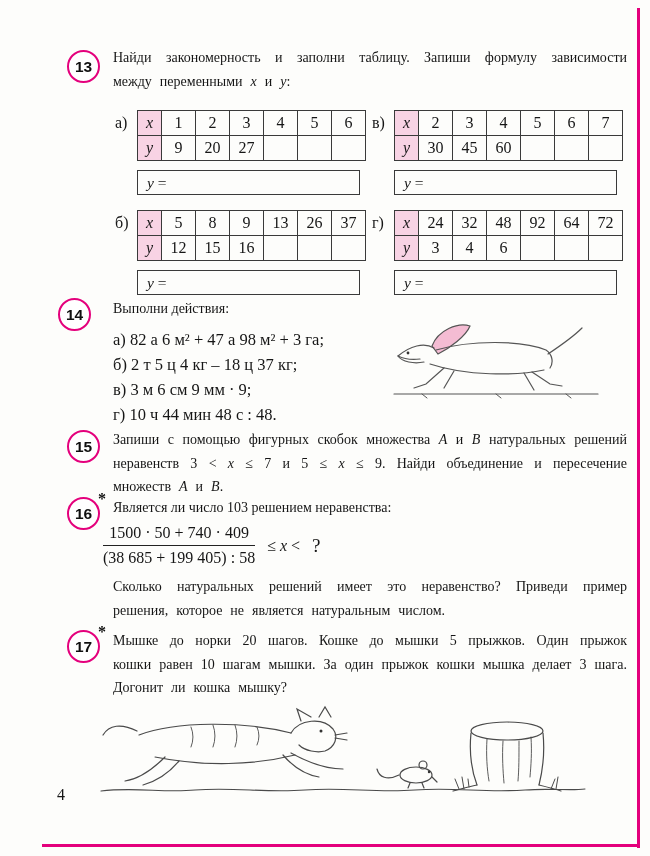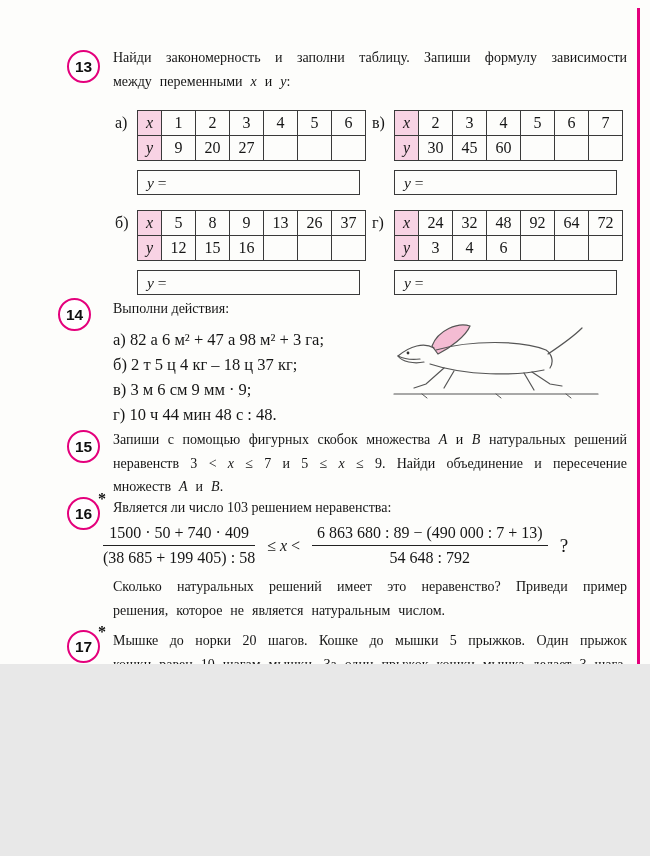--- a/index.html
+++ b/index.html
@@ -1,17 +1,17 @@
 <!DOCTYPE html>
 <html><head>
 <meta charset="utf-8">
 <style>
   html,body { margin:0; padding:0; background:#e8e8e8; }
   .page {
-    position:relative; width:650px; height:664px; margin:0 auto;
+    position:relative; width:650px; height:856px; margin:0 auto;
     background:#fdfdfb; color:#161616; overflow:hidden;
     font-family:"Liberation Serif", serif;
   }
   .accent-v { position:absolute; left:637px; top:8px; width:3px; height:840px; background:#e4007c; }
   .accent-h { position:absolute; left:42px; top:844px; width:598px; height:3px; background:#e4007c; }
 
   .pnum {
     position:absolute; width:29px; height:29px; background:#fff;
     border:2.6px solid #e4007c; border-radius:50%;
     display:flex; align-items:center; justify-content:center;
@@ -216,24 +216,20 @@
     <span class="pstar">*</span>
   </div>
   <p class="txt" style="top:496px; margin:0;">Является ли число 103 решением неравенства:</p>
 
   <div class="mathrow" style="left:103px; top:524px; width:534px;">
     <div class="frac">
       <span class="num">1500 · 50 + 740 · 409</span>
       <span class="den">(38 685 + 199 405) : 58</span>
     </div>
     <div class="mid"><span>≤ </span><span class="vr">x</span><span> &lt;</span></div>
-    <div class="frac">
-      <span class="num">6 863 680 : 89 − (490 000 : 7 + 13)</span>
-      <span class="den">54 648 : 792</span>
-    </div>
     <div class="qmark">?</div>
   </div>
 
   <p class="txt just" style="top:575px; margin:0;">Сколько натуральных решений имеет это неравенство? Приведи пример решения, которое не является натуральным числом.</p>
 
   <div class="pnum" style="left:67px; top:630px;">
     <span>17</span>
     <span class="pstar">*</span>
   </div>
   <p class="txt just" style="top:629px; margin:0;">Мышке до норки 20 шагов. Кошке до мышки 5 прыжков. Один прыжок кошки равен 10 шагам мышки. За один прыжок кошки мышка делает 3 шага. Догонит ли кошка мышку?</p>

